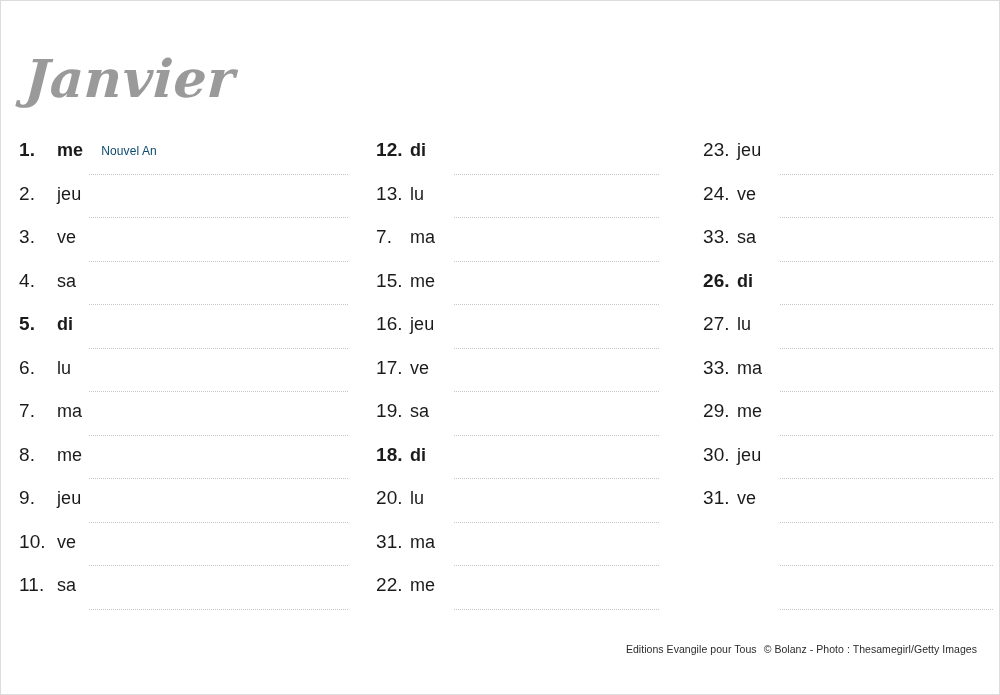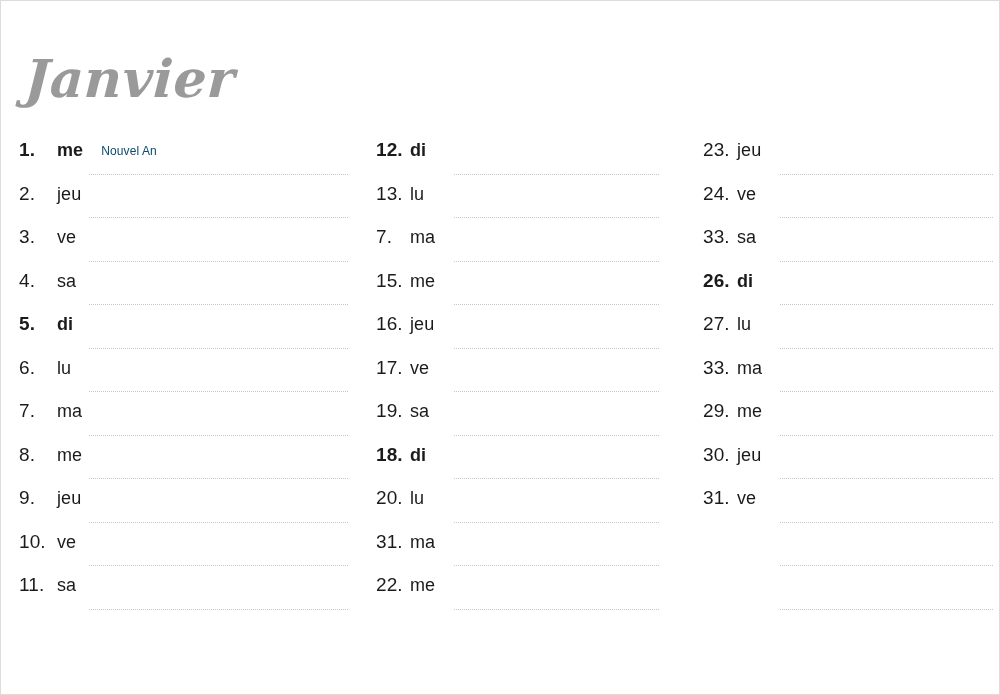--- a/index.html
+++ b/index.html
@@ -261,14 +261,17 @@
           <span class="day-num"></span>
           <span class="day-abbr"></span>
         </div>
         <div class="day-row empty">
           <span class="day-num"></span>
           <span class="day-abbr"></span>
         </div>
       </div>
     </div>
 
+  <div class="footer">
+    <span>Editions Evangile pour Tous</span><span class="sep"></span><span>© Bolanz - Photo : Thesamegirl/Getty Images</span>
+  </div>
 
 </div>
 
 </body></html>

